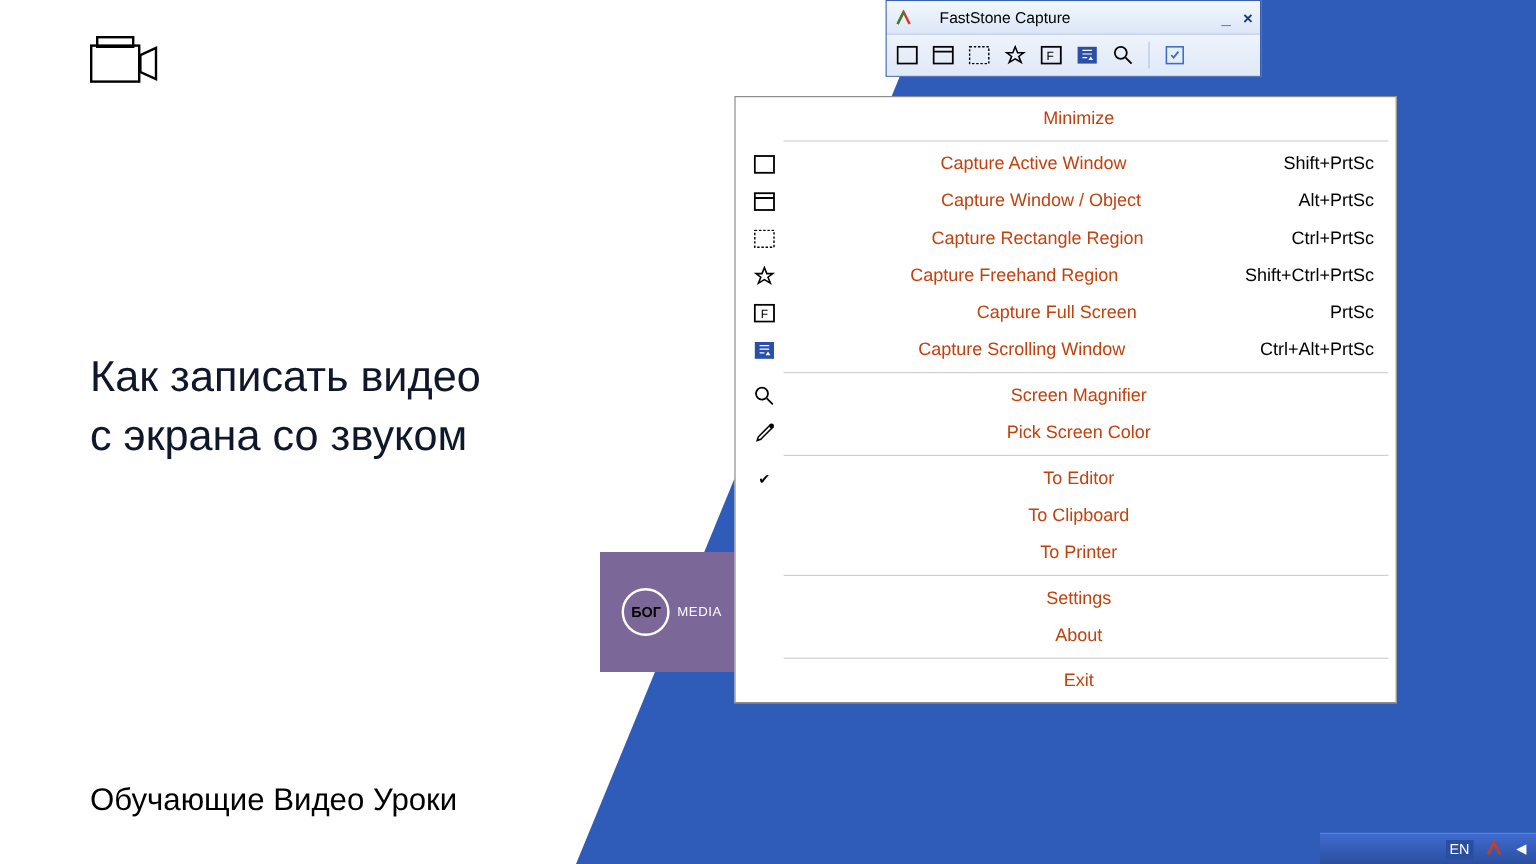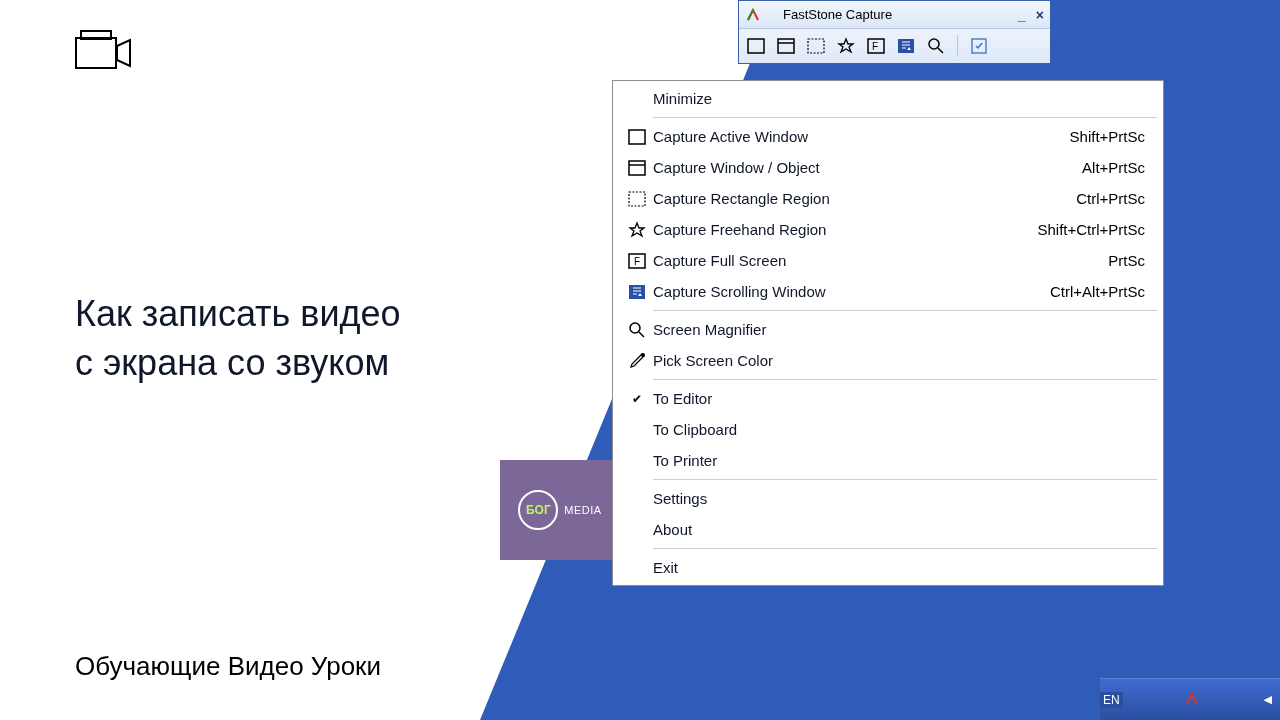--- a/index.html
+++ b/index.html
@@ -67,21 +67,21 @@
     gap: 6px;
   }
   .logo-circle {
     width: 40px;
     height: 40px;
     border: 2px solid #fff;
     border-radius: 50%;
     display: flex;
     align-items: center;
     justify-content: center;
-    color: #bef264;
+    color: #000000;
     font-size: 12px;
     font-weight: bold;
   }
   .logo-text {
     color: #fff;
     font-size: 11px;
     letter-spacing: 0.5px;
   }
 
   
@@ -164,21 +164,22 @@
     padding: 0 16px 0 6px;
   }
   .ctx-icon-cell {
     width: 32px;
     display: flex;
     align-items: center;
     justify-content: center;
   }
   .ctx-label {
     flex: 1;
-    color: #0f172a;
+    color: #c2410c;
+    text-align: center;
   }
   .ctx-shortcut {
     color: #000;
     text-align: right;
   }
   .ctx-divider {
     height: 1px;
     background: #cfcfcf;
     margin: 3px 4px 3px 38px;
   }
@@ -186,27 +187,27 @@
     content: "✔";
     font-size: 12px;
     color: #000;
   }
 
   
   .taskbar {
     position: absolute;
     bottom: 0;
     right: 0;
-    height: 42px;
+    height: 26px;
     width: 180px;
     background: linear-gradient(#3f6bd0, #2b4fa0);
     border-top: 1px solid #5a82d6;
     display: flex;
     align-items: center;
-    justify-content: space-between;
+    justify-content: flex-end;
     padding-right: 8px;
     gap: 10px;
     z-index: 2;
   }
   .taskbar-lang {
     color: #fff;
     font-family: Tahoma, sans-serif;
     font-size: 12px;
     background: #2b4fa0;
     padding: 1px 3px;

